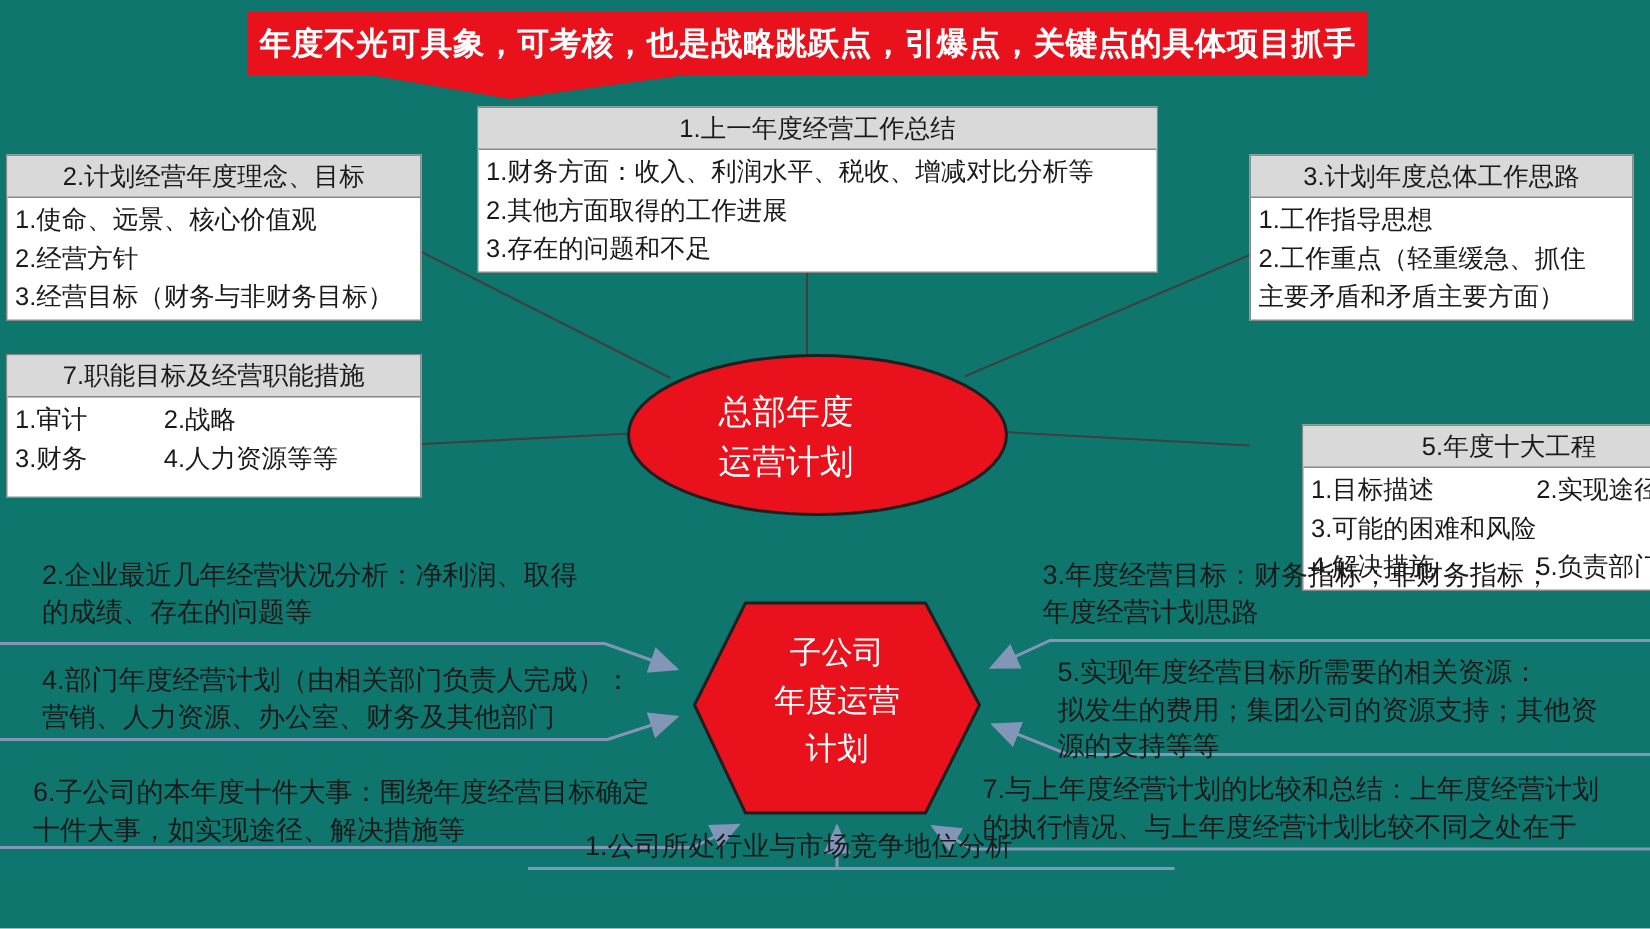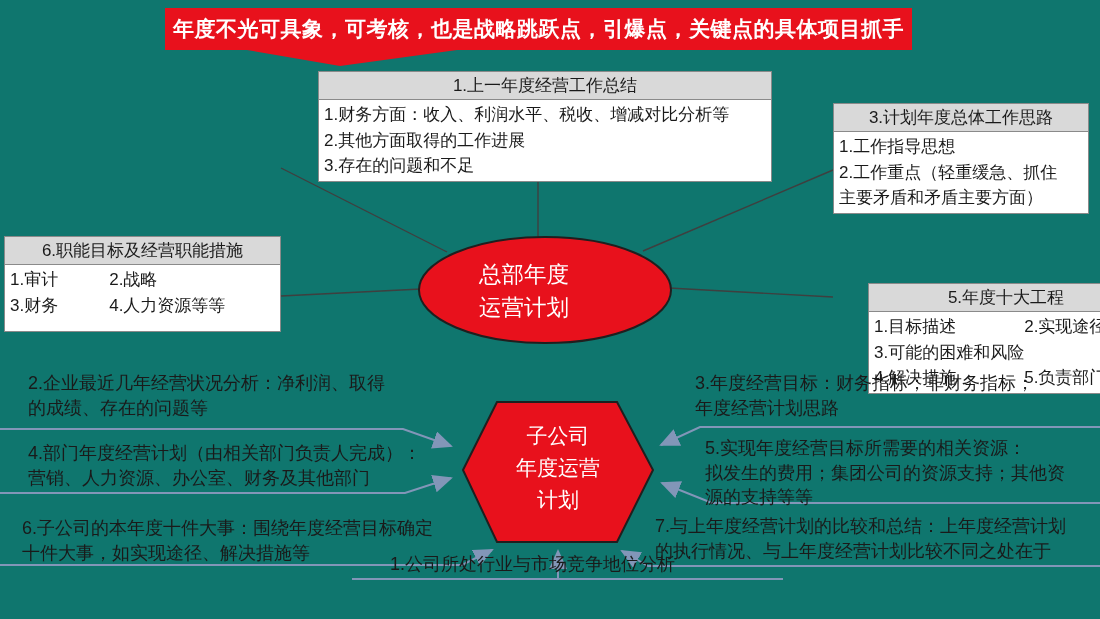--- a/index.html
+++ b/index.html
@@ -82,30 +82,36 @@
 
   <div class="banner-text">年度不光可具象，可考核，也是战略跳跃点，引爆点，关键点的具体项目抓手</div>
 
   <div class="box" style="left:318px; top:71px; width:454px;">
     <div class="box-title">1.上一年度经营工作总结</div>
     <div class="box-body">1.财务方面：收入、利润水平、税收、增减对比分析等
 2.其他方面取得的工作进展
 3.存在的问题和不足</div>
   </div>
 
+  <div class="box" style="left:4px; top:103px; width:277px;">
+    <div class="box-title">2.计划经营年度理念、目标</div>
+    <div class="box-body">1.使命、远景、核心价值观
+2.经营方针
+3.经营目标（财务与非财务目标）</div>
+  </div>
 
   <div class="box" style="left:833px; top:103px; width:256px;">
     <div class="box-title">3.计划年度总体工作思路</div>
     <div class="box-body">1.工作指导思想
 2.工作重点（轻重缓急、抓住
 主要矛盾和矛盾主要方面）</div>
   </div>
 
   <div class="box" style="left:4px; top:236px; width:277px;">
-    <div class="box-title">6.职能目标及经营职能措施</div>
+    <div class="box-title">7.职能目标及经营职能措施</div>
     <div class="box-body" style="min-height:62px;">1.审计　　　2.战略
 3.财务　　　4.人力资源等等</div>
   </div>
 
   <div class="box" style="left:868px; top:235px; width:276px;margin-top:48px;">
     <div class="box-title">5.年度十大工程</div>
     <div class="box-body">1.目标描述　　　　2.实现途径
 3.可能的困难和风险
 4.解决措施　　　　5.负责部门</div>
   </div>

